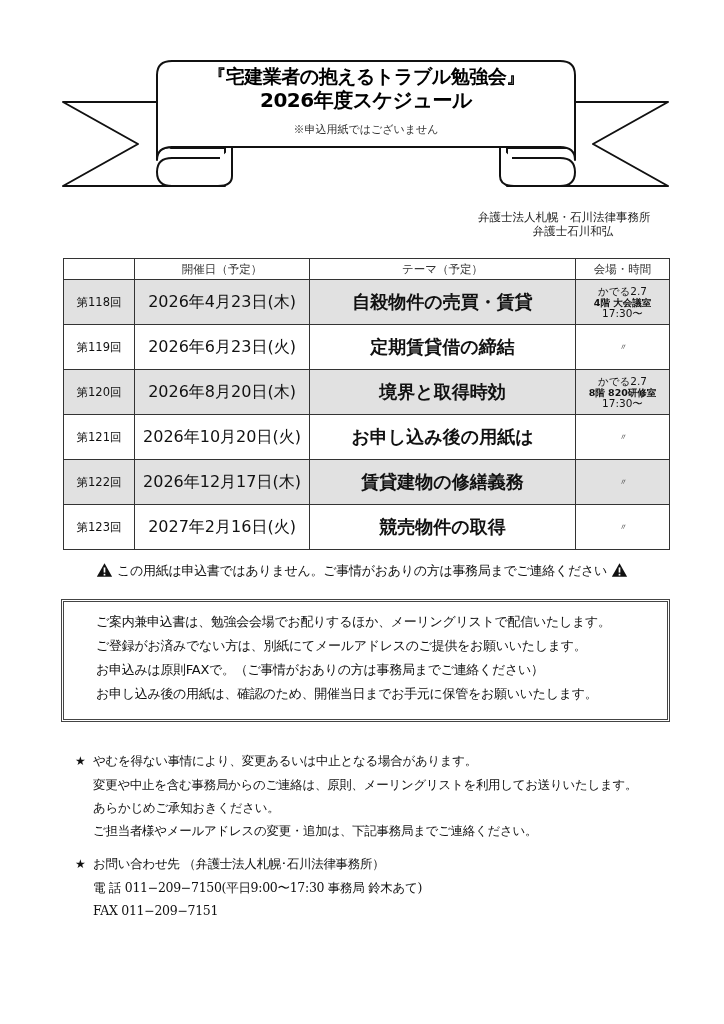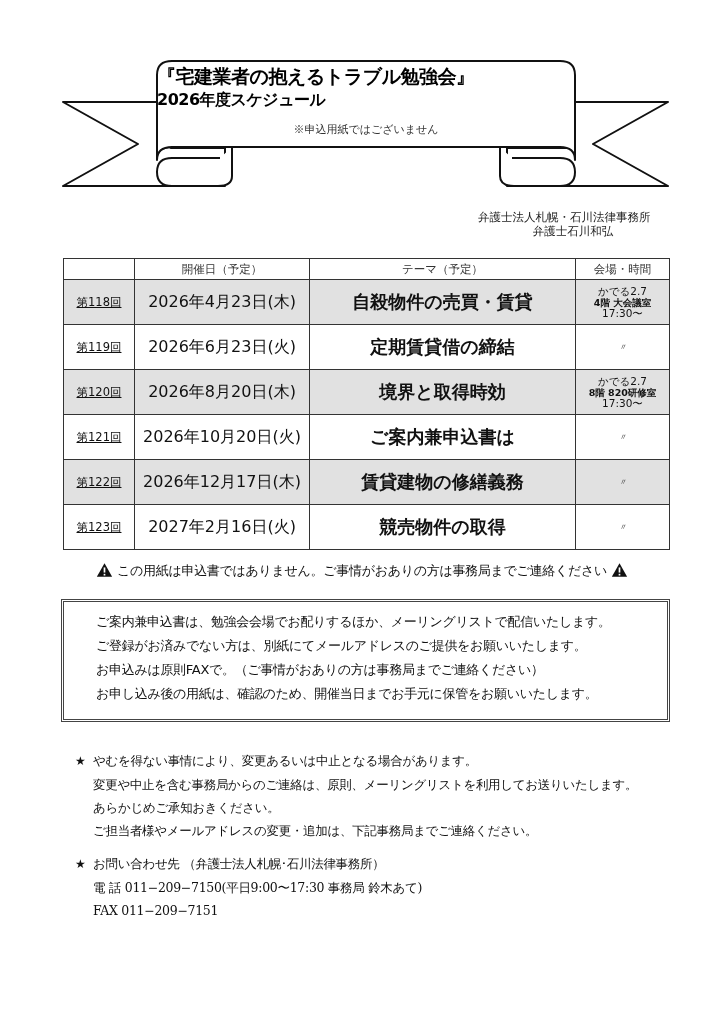--- a/index.html
+++ b/index.html
@@ -2,42 +2,42 @@
 <html><head>
   <meta charset="utf-8">
   <style>
     * { box-sizing: border-box; margin: 0; padding: 0; }
     html, body { width: 724px; height: 1024px; background: #ffffff; overflow: hidden; }
     body { position: relative; font-family: "DejaVu Sans", "Liberation Sans", sans-serif; color: #111; }
 
     .ribbon-svg { position: absolute; left: 0; top: 0; }
     .banner-title {
       position: absolute; left: 157px; width: 418px; top: 64px;
-      text-align: left; font-weight: bold; font-size: 19px; line-height: 24px; color: #000;
+      text-align: center; font-weight: bold; font-size: 19px; line-height: 24px; color: #000;
       font-family: "DejaVu Sans", sans-serif; letter-spacing: -0.5px;
     }
-    .banner-title.line2 { top: 88px; font-size: 16px; }
+    .banner-title.line2 { top: 88px; font-size: 20px; }
     .banner-note {
       position: absolute; left: 157px; width: 418px; top: 122px;
       text-align: center; font-size: 11px; color: #333;
       font-family: "DejaVu Serif", serif;
     }
 
     .firm { position: absolute; left: 478px; top: 210px; font-size: 11.5px; line-height: 14px; color: #222; }
     .firm .lawyer { display: flex; width: 190px; justify-content: center; }
 
     table.sched {
       position: absolute; left: 63px; top: 258px; width: 606px;
       border-collapse: collapse; table-layout: fixed;
     }
     table.sched td, table.sched th { border: 1.5px solid #333; text-align: center; vertical-align: middle; }
     table.sched th { height: 21px; font-weight: normal; font-size: 11.5px; color: #333; background: #fff; font-family: Liberation Mono, monospace; }
     table.sched td { height: 45px; }
     table.sched tr.gray td { background: #e1e1e1; }
-    .c-no { width: 71px; font-size: 11.5px; text-decoration: underline; }
+    .c-no { width: 71px; font-size: 11.5px; }
     .c-date { width: 175px; font-size: 16px; }
     .c-theme { width: 266px; font-size: 18px; font-weight: bold; }
     .c-venue { width: 94px; font-size: 10.5px; line-height: 11px; }
     .venue-l2 { font-weight: bold; font-size: 9.5px; }
     .ditto { font-size: 9px; font-style: italic; color: #333; }
 
     .warning {
       position: absolute; left: 0; width: 724px; top: 562px;
       text-align: center; font-size: 13px; color: #111; letter-spacing: -0.3px;
     }
@@ -128,21 +128,21 @@
       <td class="c-theme">境界と取得時効</td>
       <td class="c-venue">
         <div>かでる2.7</div>
         <div class="venue-l2">8階 820研修室</div>
         <div>17:30〜</div>
       </td>
     </tr>
     <tr>
       <td class="c-no">第121回</td>
       <td class="c-date">2026年10月20日(火)</td>
-      <td class="c-theme">ご案内兼申込書は</td>
+      <td class="c-theme">お申し込み後の用紙は</td>
       <td class="c-venue"><span class="ditto">〃</span></td>
     </tr>
     <tr class="gray">
       <td class="c-no">第122回</td>
       <td class="c-date">2026年12月17日(木)</td>
       <td class="c-theme">賃貸建物の修繕義務</td>
       <td class="c-venue"><span class="ditto">〃</span></td>
     </tr>
     <tr>
       <td class="c-no">第123回</td>

